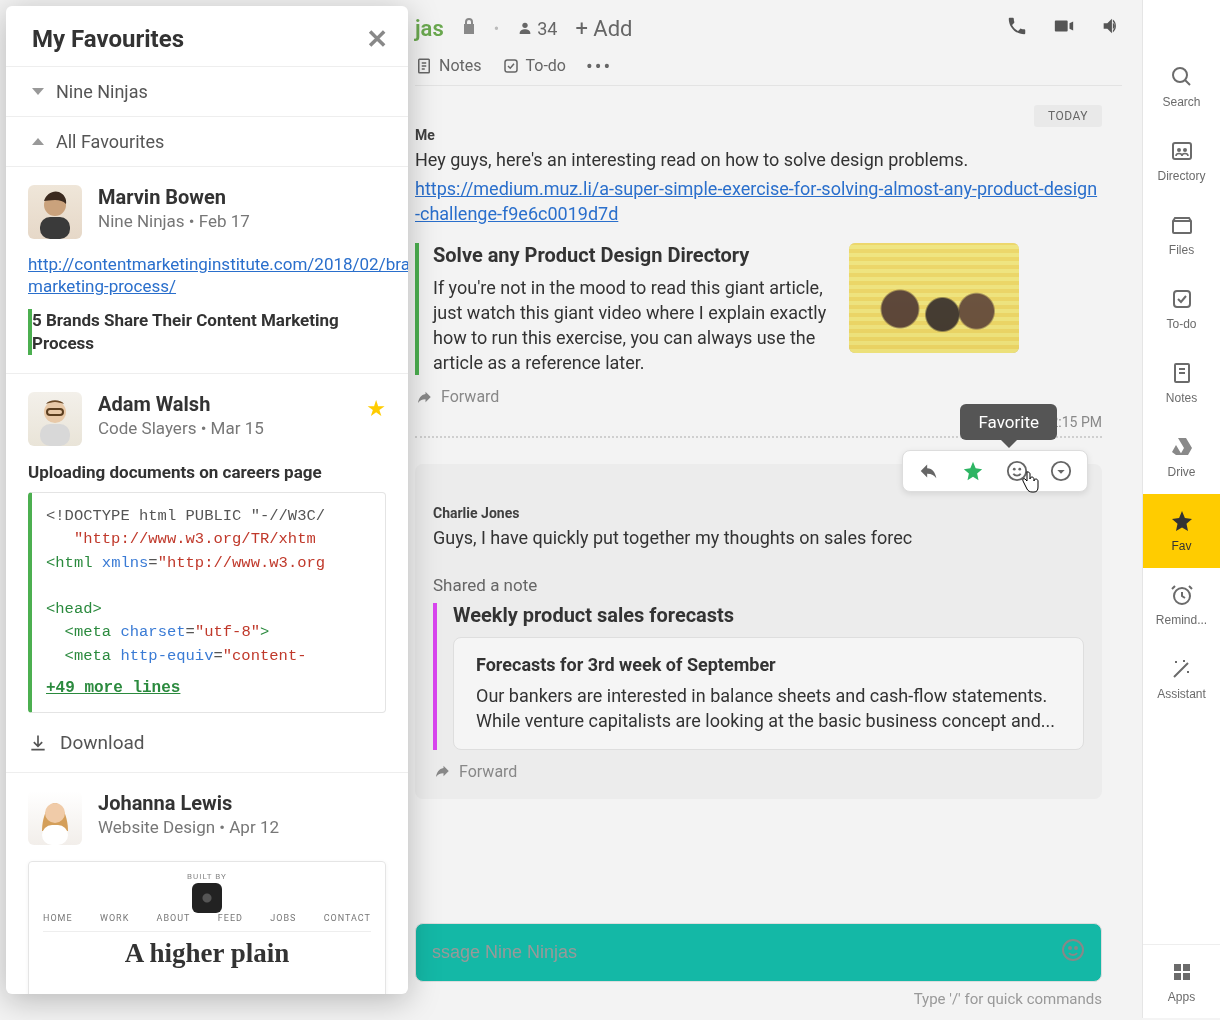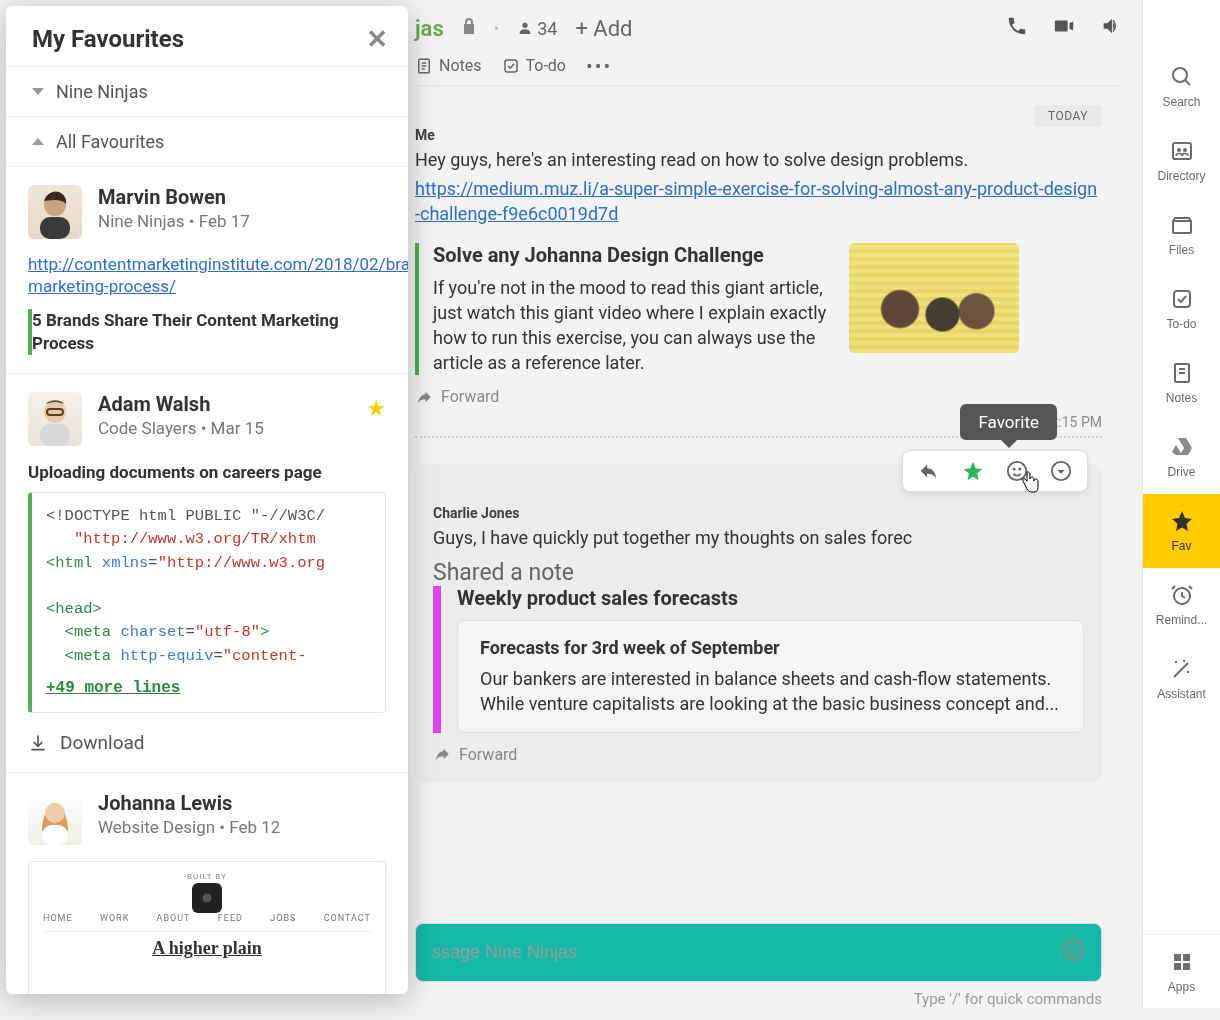--- a/index.html
+++ b/index.html
@@ -9,21 +9,21 @@
     width: 1220px;
     height: 1020px;
     overflow: hidden;
     position: relative;
     color: #333;
   }
 
   
   .right-nav {
     position: absolute;
-    right: 0; top: 0; bottom: 12px;
+    right: 0; top: 0; bottom: 2px;
     width: 78px;
     background: #fff;
     border-left: 1px solid #e5e5e5;
     display: flex;
     flex-direction: column;
     align-items: stretch;
     padding-top: 50px;
   }
   .rn-item {
     display: flex;
@@ -117,30 +117,30 @@
   }
 
   .forward-row { display:flex; align-items:center; gap:8px; color:#888; margin-top:12px; font-size:16px; cursor:pointer;}
   .timestamp-right { text-align:right; color:#888; font-size:14px; margin-top:8px; }
   .dotted-sep { border-top: 2px dotted #cfcfcf; margin-top: 6px; }
 
   .msg-block-gray {
     background: #ececec; border-radius: 8px; padding: 14px 18px 18px 18px; margin-top: 26px; position: relative;
   }
   .shared-note-card {
-    border-left: 8px solid #d946ef; padding-left: 16px; 
+    border-left: 4px solid #d946ef; padding-left: 16px; margin-top: 8px;
   }
   .shared-note-inner {
     background: #f5f5f5; border: 1px solid #dedede; border-radius: 8px;
     padding: 16px 22px; margin-top: 10px;
   }
   .shared-note-title { font-weight: 700; font-size: 18px; }
   .shared-note-body { font-size: 18px; color: #333; margin-top: 8px; line-height: 1.4; }
   .shared-note-heading { font-weight: 700; font-size: 20px; }
-  .shared-label { font-size: 23px; color: #666; margin-top: 8px; }
+  .shared-label { font-size: 17px; color: #666; margin-top: 24px; }
 
   
   .reaction-bar {
     position: absolute; top: -14px; right: 14px;
     background: #fff; border: 1px solid #ddd; border-radius: 8px;
     display: flex; gap: 20px; padding: 8px 14px;
     box-shadow: 0 2px 6px rgba(0,0,0,0.1);
     align-items: center;
   }
   .rb-btn { width: 24px; height: 24px; display:flex; align-items:center; justify-content:center; color:#666; cursor:pointer; position: relative;}
@@ -230,21 +230,21 @@
   .site-card {
     margin-top:16px; border:1px solid #e5e5e5; border-radius:4px;
     padding: 10px 14px 0 14px; height: 144px; overflow:hidden;
     box-shadow: 0 1px 4px rgba(0,0,0,0.05);
     text-align:center;
   }
   .site-nav{display:flex; justify-content:space-between; font-size:9px; letter-spacing:1px; color:#777; border-bottom:1px solid #eee; padding-bottom:8px;}
   .site-logo{width:30px;height:30px;border-radius:6px;background:#222;margin:0 auto;position:relative;}
   .site-logo::before{content:"";position:absolute;inset:5px;border-radius:4px;background:radial-gradient(circle,#555 0 4px,#222 5px);}
   .site-built{font-size:8px;letter-spacing:1px;color:#888;margin-bottom:2px;}
-  .site-title{font-family:Georgia,serif;font-size:18px;font-weight:700;margin-top:6px;text-decoration:underline;}
+  .site-title{font-family:Georgia,serif;font-size:27px;font-weight:700;margin-top:6px;}
 </style>
 </head>
 <body>
 
 <div class="chat-pane">
 
   <div class="chat-header">
     <div class="chat-header-row1">
       <span class="chat-title">jas</span>
       <span class="lock-ic">
@@ -297,21 +297,21 @@
   <div class="chat-body">
     <div class="today-chip">TODAY</div>
 
     <div class="msg">
       <div class="sender">Me</div>
       <div class="msg-text">Hey guys, here's an interesting read on how to solve design problems.</div>
       <a class="msg-link">https://medium.muz.li/a-super-simple-exercise-for-solving-almost-any-product-design-challenge-f9e6c0019d7d</a>
 
       <div class="link-card">
         <div>
-          <div class="lc-title">Solve any Johanna Design Challenge</div>
+          <div class="lc-title">Solve any Product Design Directory</div>
           <div class="lc-body">If you're not in the mood to read this giant article, just watch this giant video where I explain exactly how to run this exercise, you can always use the article as a reference later.</div>
         </div>
         <div class="link-thumb"></div>
       </div>
 
       <div class="forward-row">
         <svg width="18" height="18" viewBox="0 0 24 24" fill="currentColor">
             <path d="M14 5l7 7-7 7v-4c-5 0-8 2-10 5 1-6 4-11 10-12V5z"></path>
           </svg>
         <span>Forward</span>
@@ -539,21 +539,21 @@
       <div class="fav-item-head">
         <div class="avatar female">
           <svg width="54" height="54" viewBox="0 0 54 54">
               <path d="M14 40c0-14 6-28 13-28s13 14 13 28H14z" fill="#d49f5a"></path>
               <circle cx="27" cy="22" r="10" fill="#f0cba8"></circle>
               <rect x="14" y="34" width="26" height="20" rx="10" fill="#fff"></rect>
             </svg>
         </div>
         <div>
           <div class="fav-name">Johanna Lewis</div>
-          <div class="fav-meta">Website Design • Feb 12</div>
+          <div class="fav-meta">Website Design • Apr 12</div>
         </div>
       </div>
       <div class="site-card">
         <div class="site-built">BUILT BY</div>
         <div class="site-logo"></div>
         <div class="site-nav">
           <span>HOME</span>
           <span>WORK</span>
           <span>ABOUT</span>
           <span>FEED</span>

